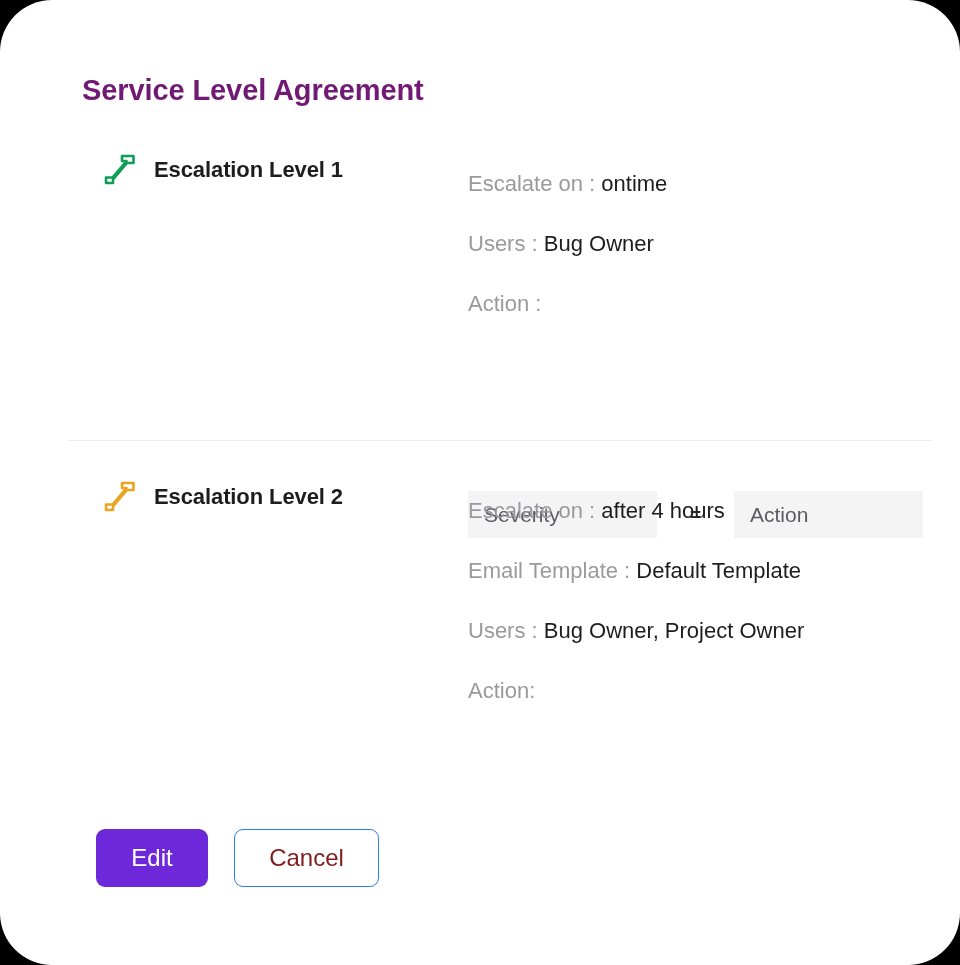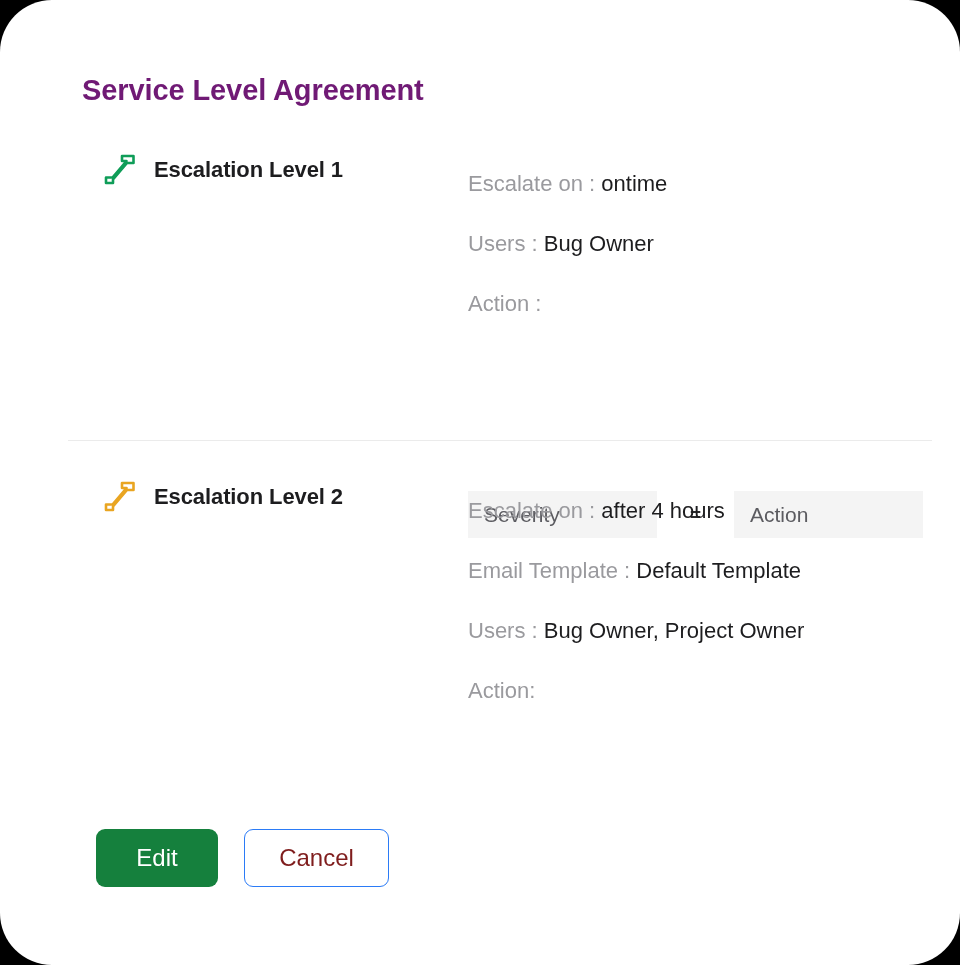--- a/index.html
+++ b/index.html
@@ -127,22 +127,22 @@
     border-radius: 9px;
     font-size: 24px;
     font-family: "Liberation Sans", sans-serif;
     cursor: pointer;
     display: flex;
     align-items: center;
     justify-content: center;
     white-space: nowrap;
   }
   #btn-edit {
-    width: 122px;
-    background: #15803d;
+    width: 112px;
+    background: #6d28d9;
     color: #ffffff;
     border: none;
   }
   #btn-cancel {
     width: 145px;
     background: #ffffff;
     color: #7f1d1d;
     border: 1.6px solid #2b7bf6;
   }
 </style>

